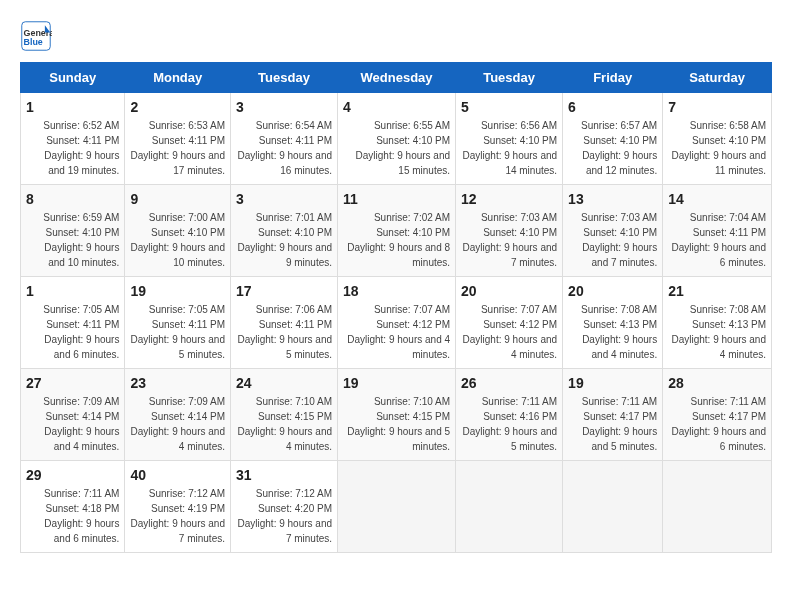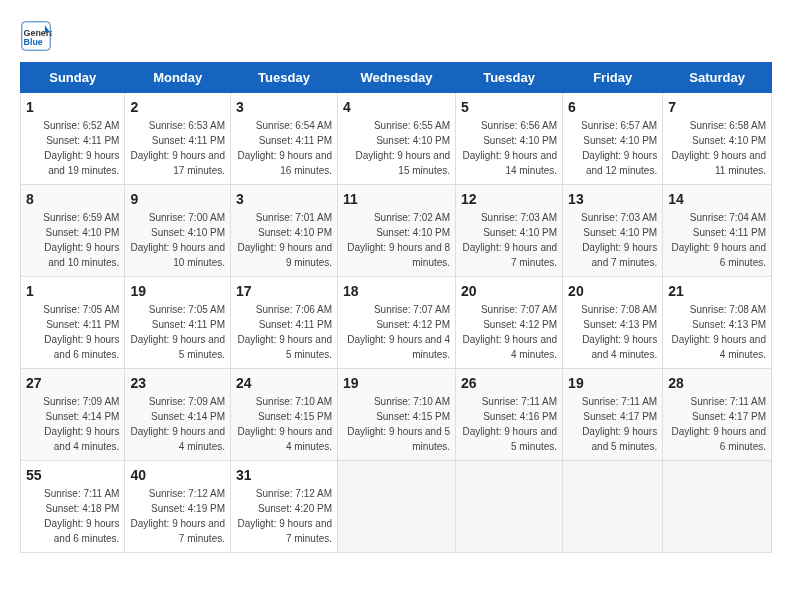--- a/index.html
+++ b/index.html
@@ -238,21 +238,21 @@
           <span class="day-num">19</span>
           <div class="day-info">Sunrise: 7:11 AM<br>Sunset: 4:17 PM<br>Daylight: 9 hours and 5 minutes.</div>
         </td>
         <td>
           <span class="day-num">28</span>
           <div class="day-info">Sunrise: 7:11 AM<br>Sunset: 4:17 PM<br>Daylight: 9 hours and 6 minutes.</div>
         </td>
       </tr>
       <tr>
         <td>
-          <span class="day-num">55</span>
+          <span class="day-num">29</span>
           <div class="day-info">Sunrise: 7:11 AM<br>Sunset: 4:18 PM<br>Daylight: 9 hours and 6 minutes.</div>
         </td>
         <td>
           <span class="day-num">40</span>
           <div class="day-info">Sunrise: 7:12 AM<br>Sunset: 4:19 PM<br>Daylight: 9 hours and 7 minutes.</div>
         </td>
         <td>
           <span class="day-num">31</span>
           <div class="day-info">Sunrise: 7:12 AM<br>Sunset: 4:20 PM<br>Daylight: 9 hours and 7 minutes.</div>
         </td>

